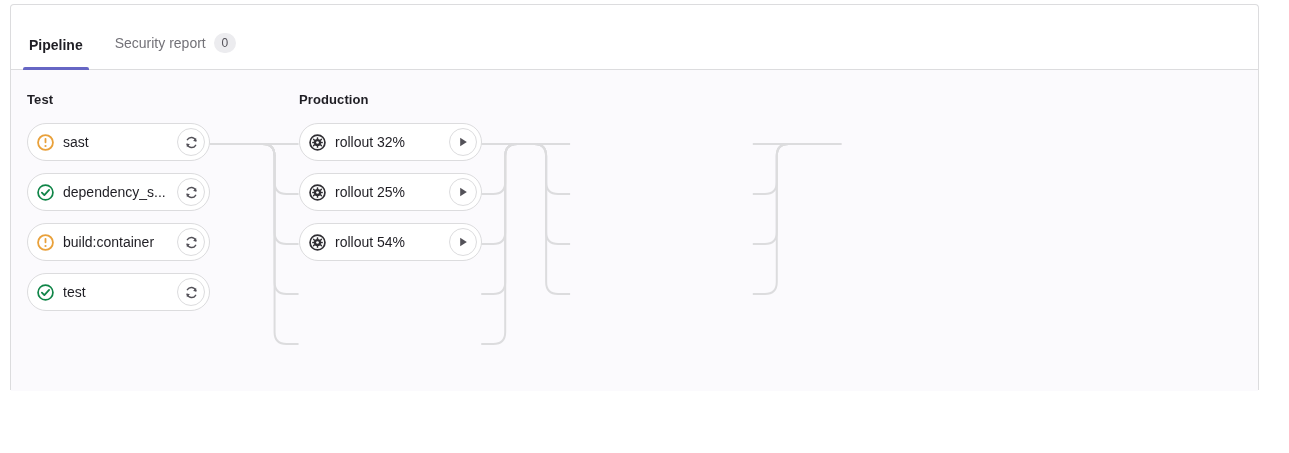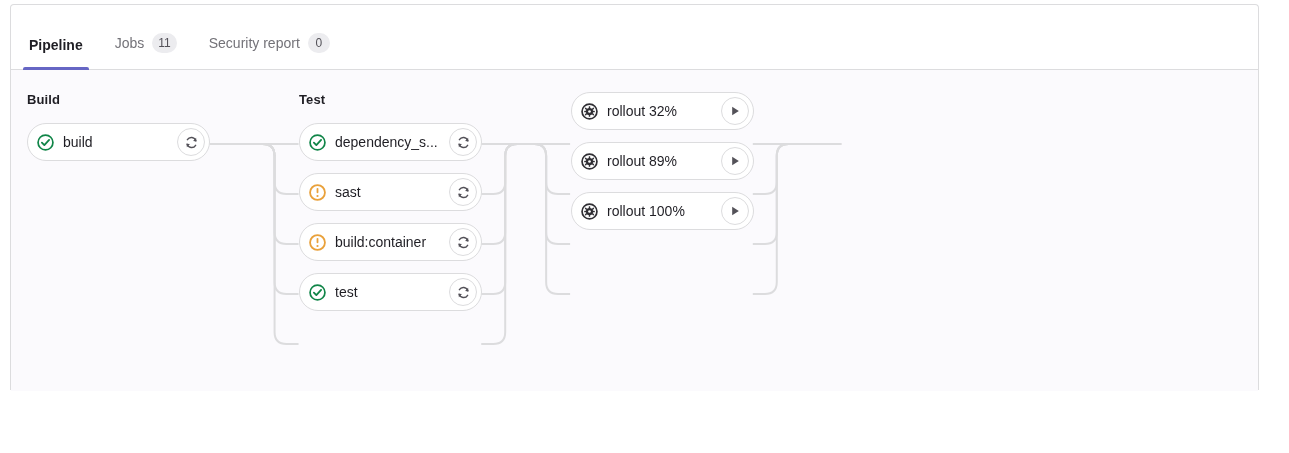--- a/index.html
+++ b/index.html
@@ -154,24 +154,20 @@
 </style>
 </head>
 <body>
 
 <div id="root">
   <div class="panel">
 
     <div class="tabbar" id="tabbar">
         <div class="tab active">
           <span>Pipeline</span>
-        </div>
-        <div class="tab">
-          <span>Jobs</span>
-          <span class="badge">11</span>
         </div>
         <div class="tab">
           <span>Security report</span>
           <span class="badge">0</span>
         </div>
       </div>
 
     <div class="graph">
       <svg class="connectors" viewBox="0 0 1249 321" preserveAspectRatio="none" id="connectors">
           <path d="M199 74 H288" fill="none" stroke="#dcdcde" stroke-width="2"></path>
@@ -187,44 +183,40 @@
           <path d="M524 74 Q536 74 536 86 V112 Q536 124 548 124 H560" fill="none" stroke="#dcdcde" stroke-width="2"></path>
           <path d="M524 74 Q536 74 536 86 V162 Q536 174 548 174 H560" fill="none" stroke="#dcdcde" stroke-width="2"></path>
           <path d="M524 74 Q536 74 536 86 V212 Q536 224 548 224 H560" fill="none" stroke="#dcdcde" stroke-width="2"></path>
           <path d="M743 74 H832" fill="none" stroke="#dcdcde" stroke-width="2"></path>
           <path d="M743 124 H755 Q767 124 767 112 V86 Q767 74 779 74" fill="none" stroke="#dcdcde" stroke-width="2"></path>
           <path d="M743 174 H755 Q767 174 767 162 V86 Q767 74 779 74" fill="none" stroke="#dcdcde" stroke-width="2"></path>
           <path d="M743 224 H755 Q767 224 767 212 V86 Q767 74 779 74" fill="none" stroke="#dcdcde" stroke-width="2"></path>
         </svg>
       <div class="stages" id="stages">
           <div class="stage">
-            <div class="stage-title">Build</div>
+            <div class="stage-title">Test</div>
             <div class="jobs">
               <div class="job">
                 <svg class="status-icon" viewBox="0 0 16 16" width="17" height="17">
-                  <circle cx="8" cy="8" r="7" fill="none" stroke="#108548" stroke-width="1.6"></circle>
-                  <path d="M4.6 8.2 L6.9 10.5 L11.4 5.6" fill="none" stroke="#108548" stroke-width="1.7" stroke-linecap="round" stroke-linejoin="round"></path>
-                </svg>
-                <span class="job-name">build</span>
+                  <circle cx="8" cy="8" r="7" fill="none" stroke="#e9a13b" stroke-width="1.7"></circle>
+                  <rect x="7.15" y="3.7" width="1.7" height="5" rx="0.85" fill="#e9a13b"></rect>
+                  <circle cx="8" cy="11.3" r="1.05" fill="#e9a13b"></circle>
+                </svg>
+                <span class="job-name">sast</span>
                 <button class="action-btn">
                   <svg viewBox="0 0 16 16" width="15" height="15">
                     <g fill="none" stroke="#535158" stroke-width="1.5" stroke-linecap="round">
                       <path d="M12.6 6.2 A5 5 0 0 0 3.6 5.0"></path>
                       <path d="M3.4 9.8 A5 5 0 0 0 12.4 11.0"></path>
                     </g>
                     <path d="M12.9 3.0 L13.3 6.8 L9.7 6.3 Z" fill="#535158"></path>
                     <path d="M3.1 13.0 L2.7 9.2 L6.3 9.7 Z" fill="#535158"></path>
                   </svg>
                 </button>
               </div>
-            </div>
-          </div>
-          <div class="stage">
-            <div class="stage-title">Test</div>
-            <div class="jobs">
               <div class="job">
                 <svg class="status-icon" viewBox="0 0 16 16" width="17" height="17">
                   <circle cx="8" cy="8" r="7" fill="none" stroke="#108548" stroke-width="1.6"></circle>
                   <path d="M4.6 8.2 L6.9 10.5 L11.4 5.6" fill="none" stroke="#108548" stroke-width="1.7" stroke-linecap="round" stroke-linejoin="round"></path>
                 </svg>
                 <span class="job-name">dependency_s...</span>
                 <button class="action-btn">
                   <svg viewBox="0 0 16 16" width="15" height="15">
                     <g fill="none" stroke="#535158" stroke-width="1.5" stroke-linecap="round">
                       <path d="M12.6 6.2 A5 5 0 0 0 3.6 5.0"></path>
@@ -234,70 +226,53 @@
                     <path d="M3.1 13.0 L2.7 9.2 L6.3 9.7 Z" fill="#535158"></path>
                   </svg>
                 </button>
               </div>
               <div class="job">
                 <svg class="status-icon" viewBox="0 0 16 16" width="17" height="17">
                   <circle cx="8" cy="8" r="7" fill="none" stroke="#e9a13b" stroke-width="1.7"></circle>
                   <rect x="7.15" y="3.7" width="1.7" height="5" rx="0.85" fill="#e9a13b"></rect>
                   <circle cx="8" cy="11.3" r="1.05" fill="#e9a13b"></circle>
                 </svg>
-                <span class="job-name">sast</span>
+                <span class="job-name">build:container</span>
                 <button class="action-btn">
                   <svg viewBox="0 0 16 16" width="15" height="15">
                     <g fill="none" stroke="#535158" stroke-width="1.5" stroke-linecap="round">
                       <path d="M12.6 6.2 A5 5 0 0 0 3.6 5.0"></path>
                       <path d="M3.4 9.8 A5 5 0 0 0 12.4 11.0"></path>
                     </g>
                     <path d="M12.9 3.0 L13.3 6.8 L9.7 6.3 Z" fill="#535158"></path>
                     <path d="M3.1 13.0 L2.7 9.2 L6.3 9.7 Z" fill="#535158"></path>
                   </svg>
                 </button>
               </div>
               <div class="job">
                 <svg class="status-icon" viewBox="0 0 16 16" width="17" height="17">
-                  <circle cx="8" cy="8" r="7" fill="none" stroke="#e9a13b" stroke-width="1.7"></circle>
-                  <rect x="7.15" y="3.7" width="1.7" height="5" rx="0.85" fill="#e9a13b"></rect>
-                  <circle cx="8" cy="11.3" r="1.05" fill="#e9a13b"></circle>
-                </svg>
-                <span class="job-name">build:container</span>
+                  <circle cx="8" cy="8" r="7" fill="none" stroke="#108548" stroke-width="1.6"></circle>
+                  <path d="M4.6 8.2 L6.9 10.5 L11.4 5.6" fill="none" stroke="#108548" stroke-width="1.7" stroke-linecap="round" stroke-linejoin="round"></path>
+                </svg>
+                <span class="job-name">test</span>
                 <button class="action-btn">
                   <svg viewBox="0 0 16 16" width="15" height="15">
                     <g fill="none" stroke="#535158" stroke-width="1.5" stroke-linecap="round">
                       <path d="M12.6 6.2 A5 5 0 0 0 3.6 5.0"></path>
                       <path d="M3.4 9.8 A5 5 0 0 0 12.4 11.0"></path>
                     </g>
                     <path d="M12.9 3.0 L13.3 6.8 L9.7 6.3 Z" fill="#535158"></path>
                     <path d="M3.1 13.0 L2.7 9.2 L6.3 9.7 Z" fill="#535158"></path>
                   </svg>
                 </button>
               </div>
-              <div class="job">
-                <svg class="status-icon" viewBox="0 0 16 16" width="17" height="17">
-                  <circle cx="8" cy="8" r="7" fill="none" stroke="#108548" stroke-width="1.6"></circle>
-                  <path d="M4.6 8.2 L6.9 10.5 L11.4 5.6" fill="none" stroke="#108548" stroke-width="1.7" stroke-linecap="round" stroke-linejoin="round"></path>
-                </svg>
-                <span class="job-name">test</span>
-                <button class="action-btn">
-                  <svg viewBox="0 0 16 16" width="15" height="15">
-                    <g fill="none" stroke="#535158" stroke-width="1.5" stroke-linecap="round">
-                      <path d="M12.6 6.2 A5 5 0 0 0 3.6 5.0"></path>
-                      <path d="M3.4 9.8 A5 5 0 0 0 12.4 11.0"></path>
-                    </g>
-                    <path d="M12.9 3.0 L13.3 6.8 L9.7 6.3 Z" fill="#535158"></path>
-                    <path d="M3.1 13.0 L2.7 9.2 L6.3 9.7 Z" fill="#535158"></path>
-                  </svg>
-                </button>
-              </div>
             </div>
           </div>
           <div class="stage">
+            <div class="stage-title">Production</div>
             <div class="jobs">
               <div class="job">
                 <svg class="status-icon" viewBox="0 0 16 16" width="17" height="17">
                   <circle cx="8" cy="8" r="7" fill="none" stroke="#2f2e33" stroke-width="1.6"></circle>
                   <g fill="#2f2e33">
                     <circle cx="8" cy="8" r="3.4"></circle>
                     <rect x="7.3" y="3.0" width="1.4" height="2.2" rx="0.5"></rect>
                     <rect x="7.3" y="10.8" width="1.4" height="2.2" rx="0.5"></rect>
                     <rect x="3.0" y="7.3" width="2.2" height="1.4" rx="0.5"></rect>
                     <rect x="10.8" y="7.3" width="2.2" height="1.4" rx="0.5"></rect>
@@ -324,21 +299,21 @@
                     <rect x="7.3" y="10.8" width="1.4" height="2.2" rx="0.5"></rect>
                     <rect x="3.0" y="7.3" width="2.2" height="1.4" rx="0.5"></rect>
                     <rect x="10.8" y="7.3" width="2.2" height="1.4" rx="0.5"></rect>
                     <rect x="4.0" y="4.3" width="1.4" height="2.2" rx="0.5" transform="rotate(-45 4.7 5.4)"></rect>
                     <rect x="10.6" y="4.3" width="1.4" height="2.2" rx="0.5" transform="rotate(45 11.3 5.4)"></rect>
                     <rect x="4.0" y="9.5" width="1.4" height="2.2" rx="0.5" transform="rotate(45 4.7 10.6)"></rect>
                     <rect x="10.6" y="9.5" width="1.4" height="2.2" rx="0.5" transform="rotate(-45 11.3 10.6)"></rect>
                   </g>
                   <circle cx="8" cy="8" r="1.25" fill="#ffffff"></circle>
                 </svg>
-                <span class="job-name">rollout 89%</span>
+                <span class="job-name">rollout 25%</span>
                 <button class="action-btn">
                   <svg viewBox="0 0 16 16" width="14" height="14">
                     <path d="M4.8 3.1 L12.4 8 L4.8 12.9 Z" fill="#535158"></path>
                   </svg>
                 </button>
               </div>
               <div class="job">
                 <svg class="status-icon" viewBox="0 0 16 16" width="17" height="17">
                   <circle cx="8" cy="8" r="7" fill="none" stroke="#2f2e33" stroke-width="1.6"></circle>
                   <g fill="#2f2e33">
@@ -347,21 +322,21 @@
                     <rect x="7.3" y="10.8" width="1.4" height="2.2" rx="0.5"></rect>
                     <rect x="3.0" y="7.3" width="2.2" height="1.4" rx="0.5"></rect>
                     <rect x="10.8" y="7.3" width="2.2" height="1.4" rx="0.5"></rect>
                     <rect x="4.0" y="4.3" width="1.4" height="2.2" rx="0.5" transform="rotate(-45 4.7 5.4)"></rect>
                     <rect x="10.6" y="4.3" width="1.4" height="2.2" rx="0.5" transform="rotate(45 11.3 5.4)"></rect>
                     <rect x="4.0" y="9.5" width="1.4" height="2.2" rx="0.5" transform="rotate(45 4.7 10.6)"></rect>
                     <rect x="10.6" y="9.5" width="1.4" height="2.2" rx="0.5" transform="rotate(-45 11.3 10.6)"></rect>
                   </g>
                   <circle cx="8" cy="8" r="1.25" fill="#ffffff"></circle>
                 </svg>
-                <span class="job-name">rollout 100%</span>
+                <span class="job-name">rollout 54%</span>
                 <button class="action-btn">
                   <svg viewBox="0 0 16 16" width="14" height="14">
                     <path d="M4.8 3.1 L12.4 8 L4.8 12.9 Z" fill="#535158"></path>
                   </svg>
                 </button>
               </div>
             </div>
           </div>
         </div>
     </div>

